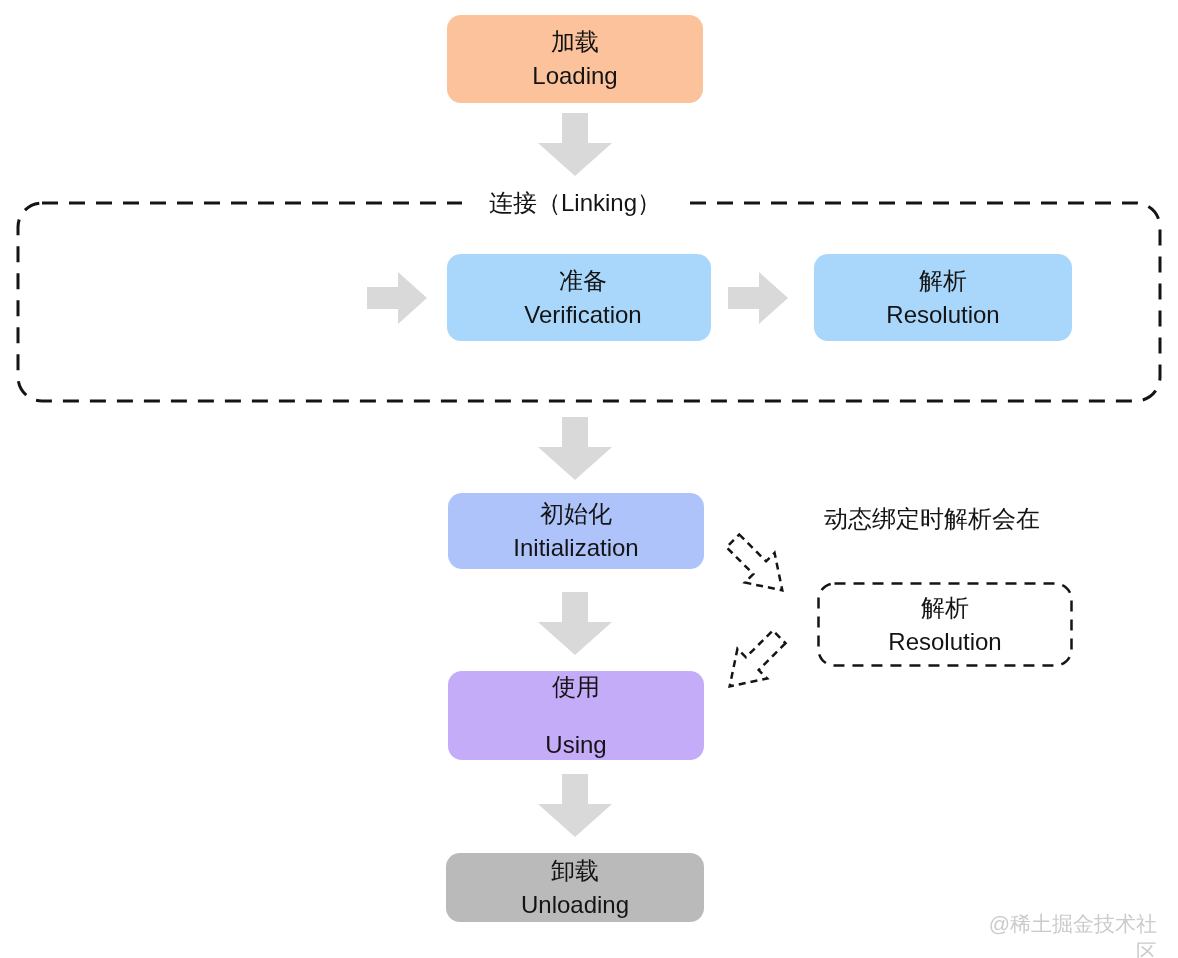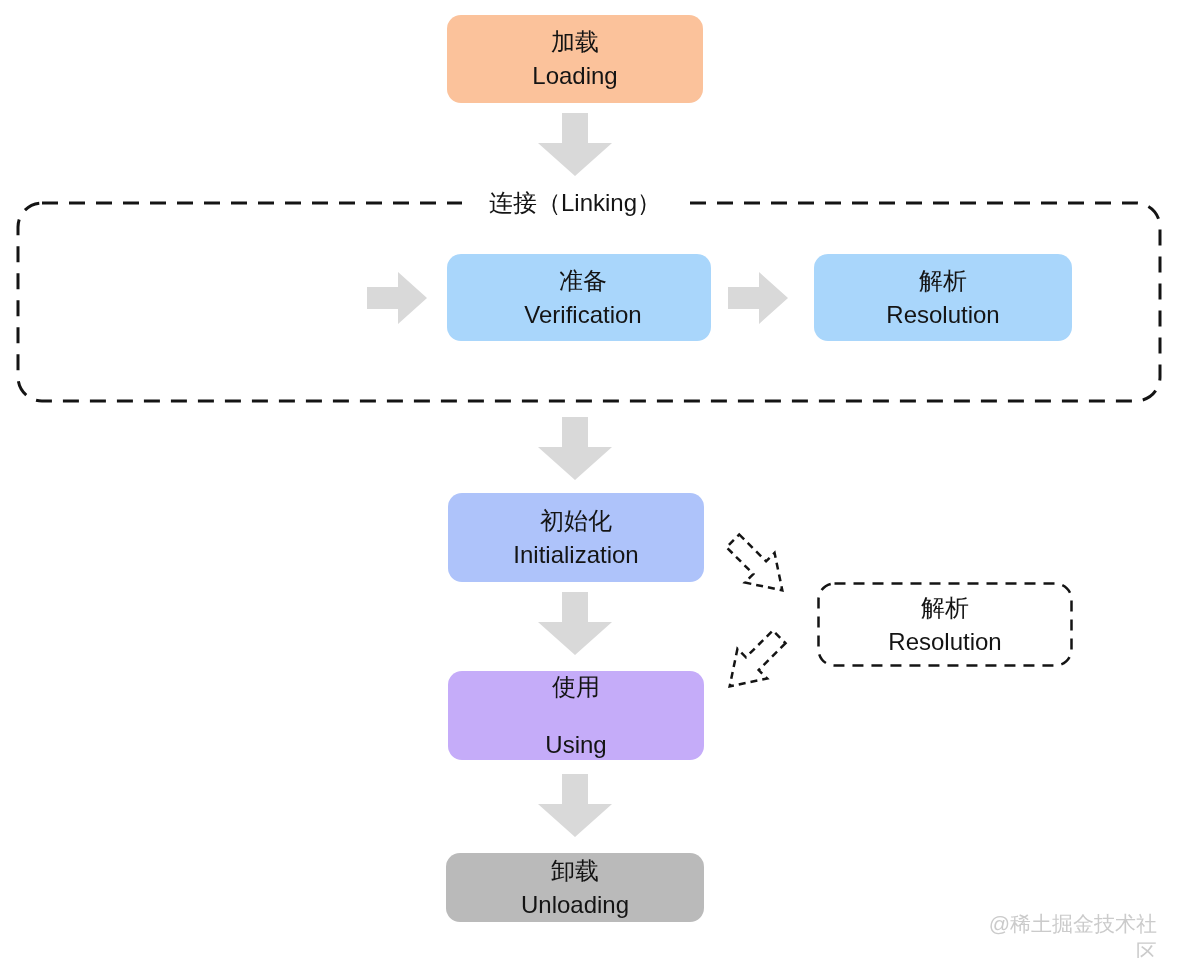--- a/index.html
+++ b/index.html
@@ -19,21 +19,21 @@
     text-align:center;
     font-size:24px;line-height:34px;font-weight:500;
     color:#141414;
   }
   .node .zh{display:block;}
   .node .en{display:block;}
   #node-loading{left:447px;top:15px;width:256px;height:88px;background:var(--c-loading);}
   #node-verification{left:90px;top:254px;width:258px;height:87px;background:var(--c-linking_step);}
   #node-preparation{left:447px;top:254px;width:256px;height:87px;background:var(--c-linking_step);padding-left:8px;}
   #node-resolution{left:814px;top:254px;width:258px;height:87px;background:var(--c-linking_step);}
-  #node-initialization{left:448px;top:493px;width:256px;height:89px;background:var(--c-initialization);}
+  #node-initialization{left:448px;top:493px;width:256px;height:76px;background:var(--c-initialization);}
   #node-using{left:448px;top:671px;width:256px;height:89px;background:var(--c-using);gap:24px;}
   #node-unloading{left:446px;top:853px;width:258px;height:69px;background:var(--c-unloading);}
   #node-dynamic-resolution{left:817px;top:582px;width:256px;height:85px;background:#ffffff;border-radius:16px;}
   #node-dynamic-resolution svg{position:absolute;left:0;top:0;}
   #node-dynamic-resolution .txt{position:relative;z-index:1;}
 
   .abs{position:absolute;}
   #linking-box-svg{left:16px;top:201px;}
   #linking-label{
     left:462px;top:185px;width:226px;height:36px;
@@ -110,20 +110,21 @@
     <span class="en">Initialization</span>
   </div>
 
   <svg class="abs dashed-arrow" id="dashed-arrow-1" width="86" height="86" viewBox="0 0 86 86">
     <g transform="rotate(45 43 43)">
       <path d="M6,34 H44 V22 L76,43 L44,64 V52 H6 Z"></path>
     </g>
   </svg>
 
   <div class="abs" id="annotation">
+    <div>动态绑定时解析会在</div>
   </div>
 
   <div class="node" id="node-dynamic-resolution">
     <svg width="256" height="85" viewBox="0 0 256 85">
       <rect x="1.5" y="1.5" width="253" height="82" rx="16" fill="none" stroke="#141414" stroke-width="2.5" stroke-dasharray="11 8"></rect>
     </svg>
     <span class="zh txt">解析</span>
     <span class="en txt">Resolution</span>
   </div>
 

